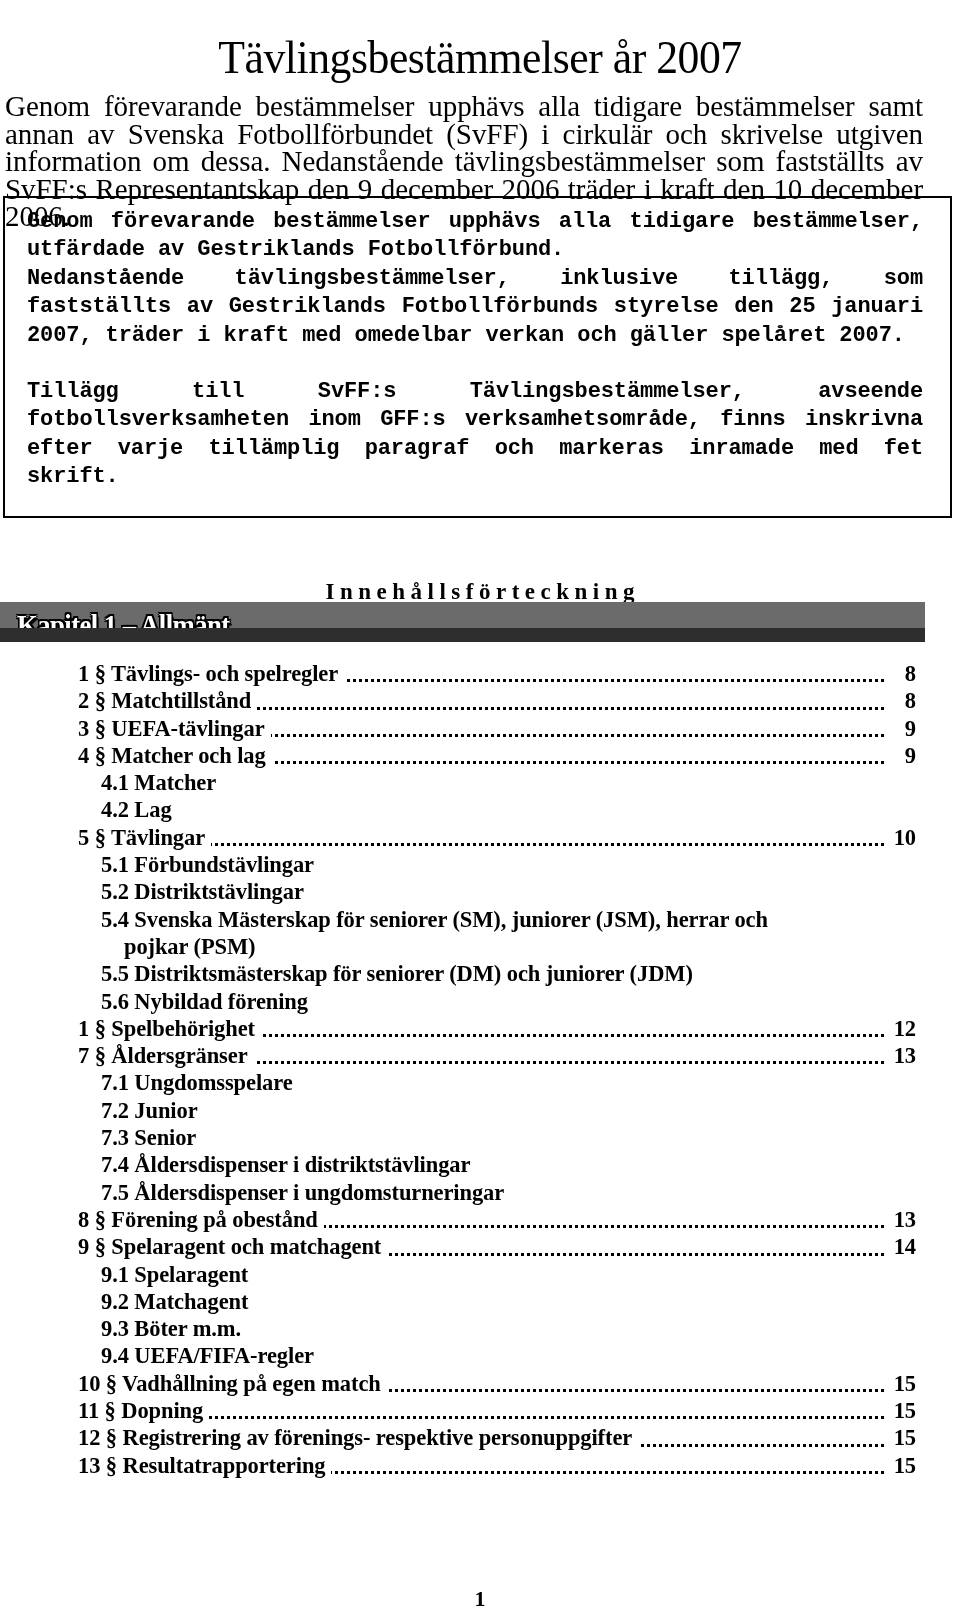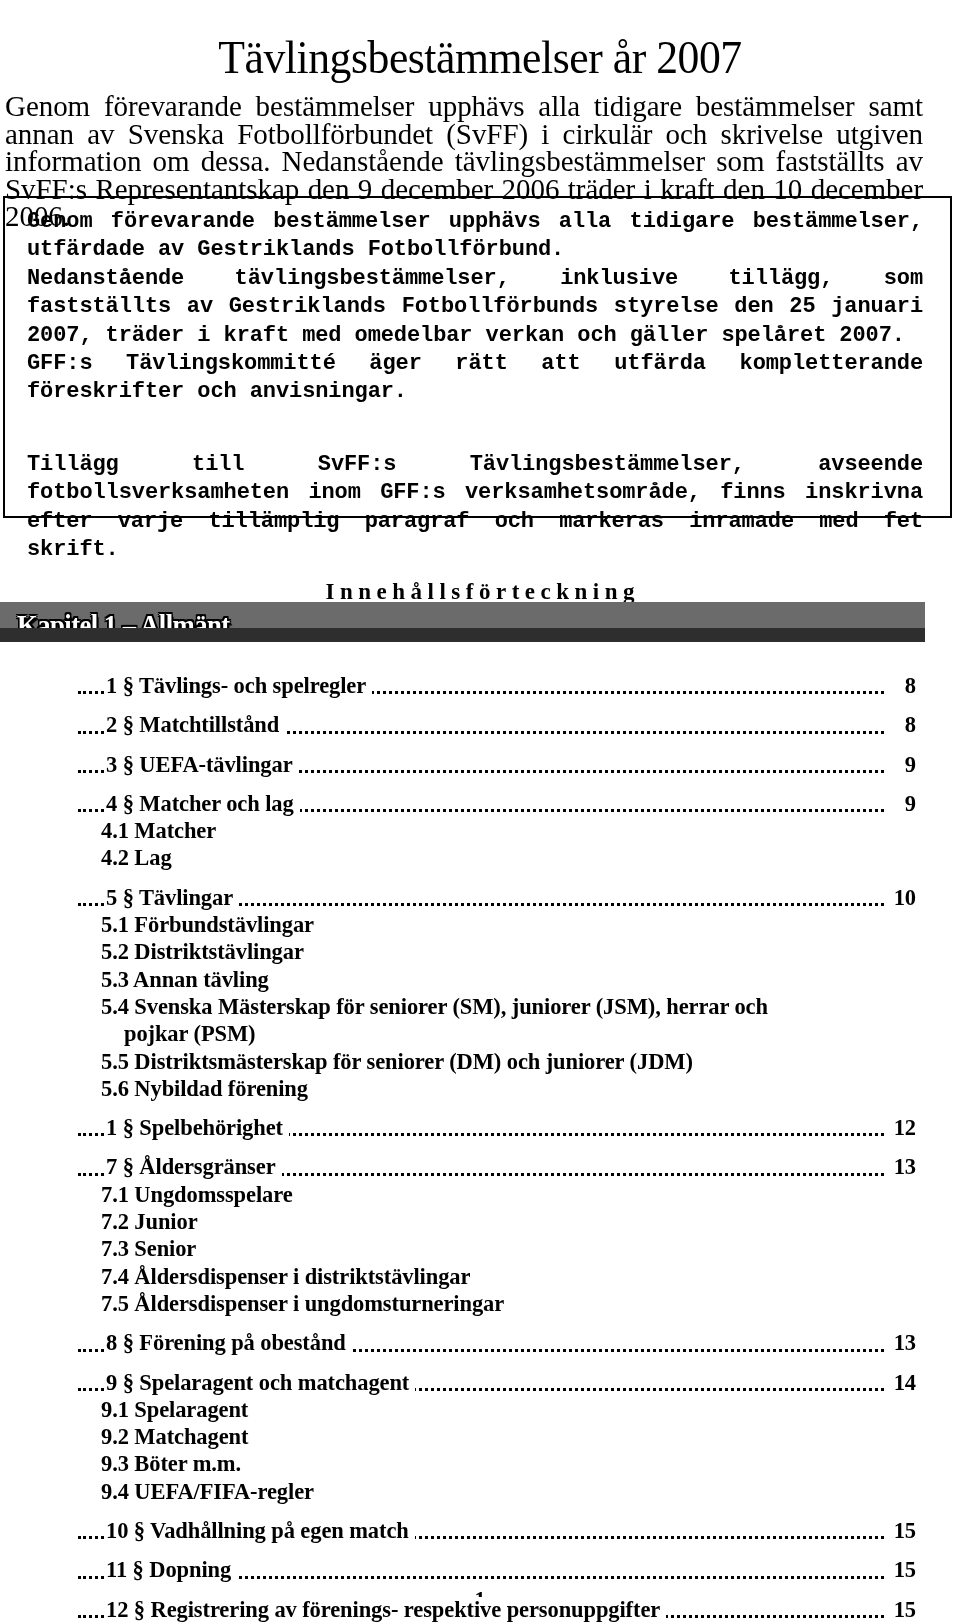--- a/index.html
+++ b/index.html
@@ -66,21 +66,21 @@
     font-weight: bold;
     text-align: justify;
     text-justify: inter-word;
     letter-spacing: -0.1px;
     font-family: Liberation Mono, monospace;
   }
   .framed-box p {
     margin: 0;
   }
   .framed-box p.gap {
-    margin-top: 44px;
+    margin-top: 28px;
   }
 
   
   .toc-heading {
     position: absolute;
     top: 556px;
     left: 0;
     width: 960px;
     text-align: center;
     font-size: 23px;
@@ -143,22 +143,21 @@
   .toc-row {
     display: block;
     position: relative;
     height: 27.3px;
     white-space: nowrap;
   }
   .toc-row.sub {
     padding-left: 101px;
   }
   .toc-row.lvl1 {
-    padding-left: 106px;
-    margin-top: 12px;
+    padding-left: 78px;
   }
   .toc-row.wrap {
     height: auto;
     white-space: normal;
   }
   .toc-row.wrap .cont {
     display: block;
     padding-left: 23px;
   }
   .dots {
@@ -203,21 +202,20 @@
 <body>
 
 <h1 class="doc-title">Tävlingsbestämmelser år 2007</h1>
 
 <p class="intro">Genom förevarande bestämmelser upphävs alla tidigare bestämmelser samt annan av Svenska Fotbollförbundet (SvFF) i cirkulär och skrivelse utgiven information om dessa. Nedanstående tävlingsbestämmelser som fastställts av SvFF:s Representantskap den 9 december 2006 träder i kraft den 10 december 2006.</p>
 
 <section class="framed-box">
   <div class="inner">
     <p>Genom förevarande bestämmelser upphävs alla tidigare bestämmelser, utfärdade av Gestriklands Fotbollförbund.</p>
     <p>Nedanstående tävlingsbestämmelser, inklusive tillägg, som fastställts av Gestriklands Fotbollförbunds styrelse den 25 januari 2007, träder i kraft med omedelbar verkan och gäller spelåret 2007.</p>
-    <p>GFF:s Tävlingskommitté äger rätt att utfärda kompletterande föreskrifter och anvisningar.</p>
     <p class="gap">Tillägg till SvFF:s Tävlingsbestämmelser, avseende fotbollsverksamheten inom GFF:s verksamhetsområde, finns inskrivna efter varje tillämplig paragraf och markeras inramade med fet skrift.</p>
   </div>
 </section>
 
 <h2 class="toc-heading">Innehållsförteckning</h2>
 
 <div class="chapter-banner">
   <span class="banner-text">Kapitel 1 – Allmänt</span>
   <span class="darkband"></span>
 </div>
@@ -225,21 +223,20 @@
 <nav class="toc" id="toc-list">
     <div class="toc-row lvl1"><span class="dots"></span><span class="toc-label">1 § Tävlings- och spelregler</span><span class="toc-page">8</span></div>
     <div class="toc-row lvl1"><span class="dots"></span><span class="toc-label">2 § Matchtillstånd</span><span class="toc-page">8</span></div>
     <div class="toc-row lvl1"><span class="dots"></span><span class="toc-label">3 § UEFA-tävlingar</span><span class="toc-page">9</span></div>
     <div class="toc-row lvl1"><span class="dots"></span><span class="toc-label">4 § Matcher och lag</span><span class="toc-page">9</span></div>
     <div class="toc-row sub"><span class="toc-label">4.1 Matcher</span></div>
     <div class="toc-row sub"><span class="toc-label">4.2 Lag</span></div>
     <div class="toc-row lvl1"><span class="dots"></span><span class="toc-label">5 § Tävlingar</span><span class="toc-page">10</span></div>
     <div class="toc-row sub"><span class="toc-label">5.1 Förbundstävlingar</span></div>
     <div class="toc-row sub"><span class="toc-label">5.2 Distriktstävlingar</span></div>
-    <div class="toc-row sub"><span class="toc-label">5.3 Annan tävling</span></div>
     <div class="toc-row sub wrap" style="height: auto;"><span class="toc-label">5.4 Svenska Mästerskap för seniorer (SM), juniorer (JSM), herrar och</span><span class="cont">pojkar (PSM)</span></div>
     <div class="toc-row sub"><span class="toc-label">5.5 Distriktsmästerskap för seniorer (DM) och juniorer (JDM)</span></div>
     <div class="toc-row sub"><span class="toc-label">5.6 Nybildad förening</span></div>
     <div class="toc-row lvl1"><span class="dots"></span><span class="toc-label">1 § Spelbehörighet</span><span class="toc-page">12</span></div>
     <div class="toc-row lvl1"><span class="dots"></span><span class="toc-label">7 § Åldersgränser</span><span class="toc-page">13</span></div>
     <div class="toc-row sub"><span class="toc-label">7.1 Ungdomsspelare</span></div>
     <div class="toc-row sub"><span class="toc-label">7.2 Junior</span></div>
     <div class="toc-row sub"><span class="toc-label">7.3 Senior</span></div>
     <div class="toc-row sub"><span class="toc-label">7.4 Åldersdispenser i distriktstävlingar</span></div>
     <div class="toc-row sub"><span class="toc-label">7.5 Åldersdispenser i ungdomsturneringar</span></div>

